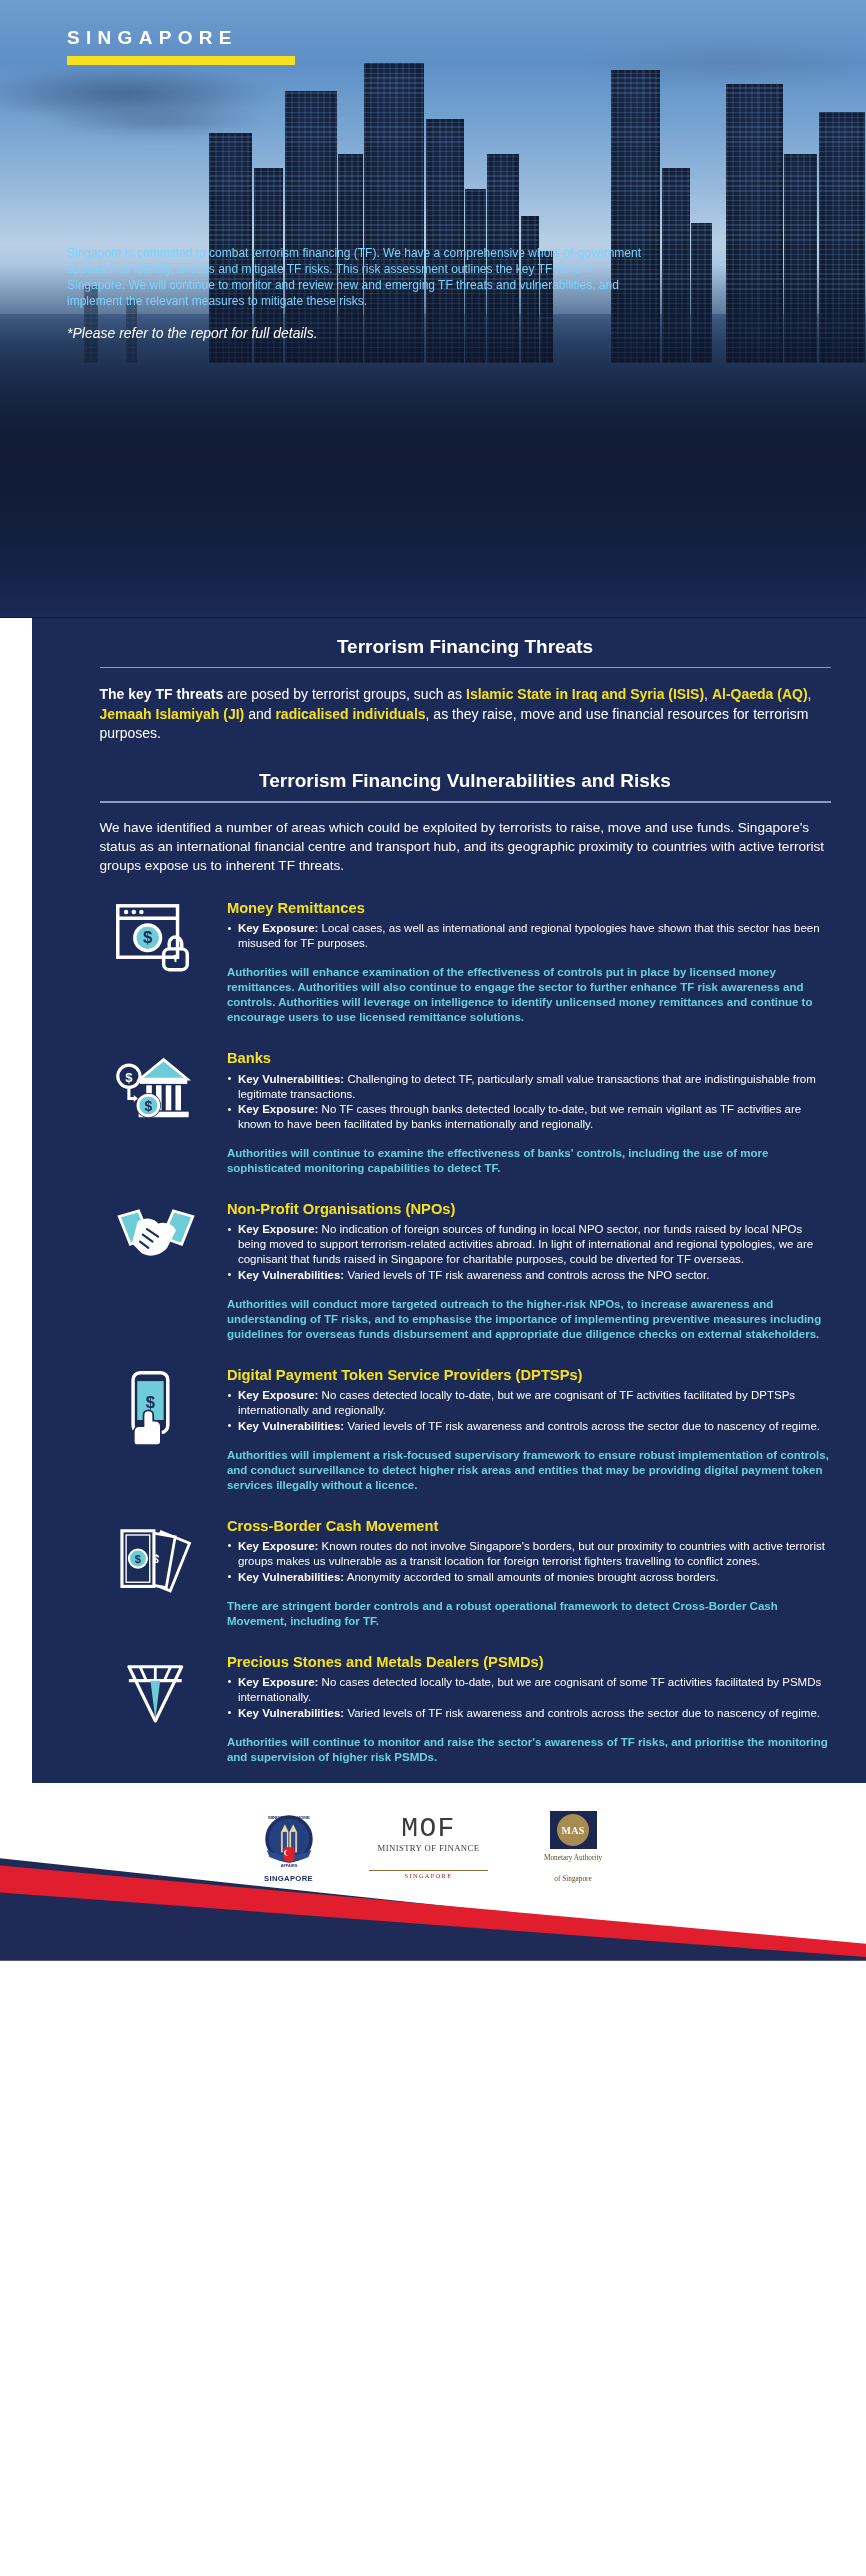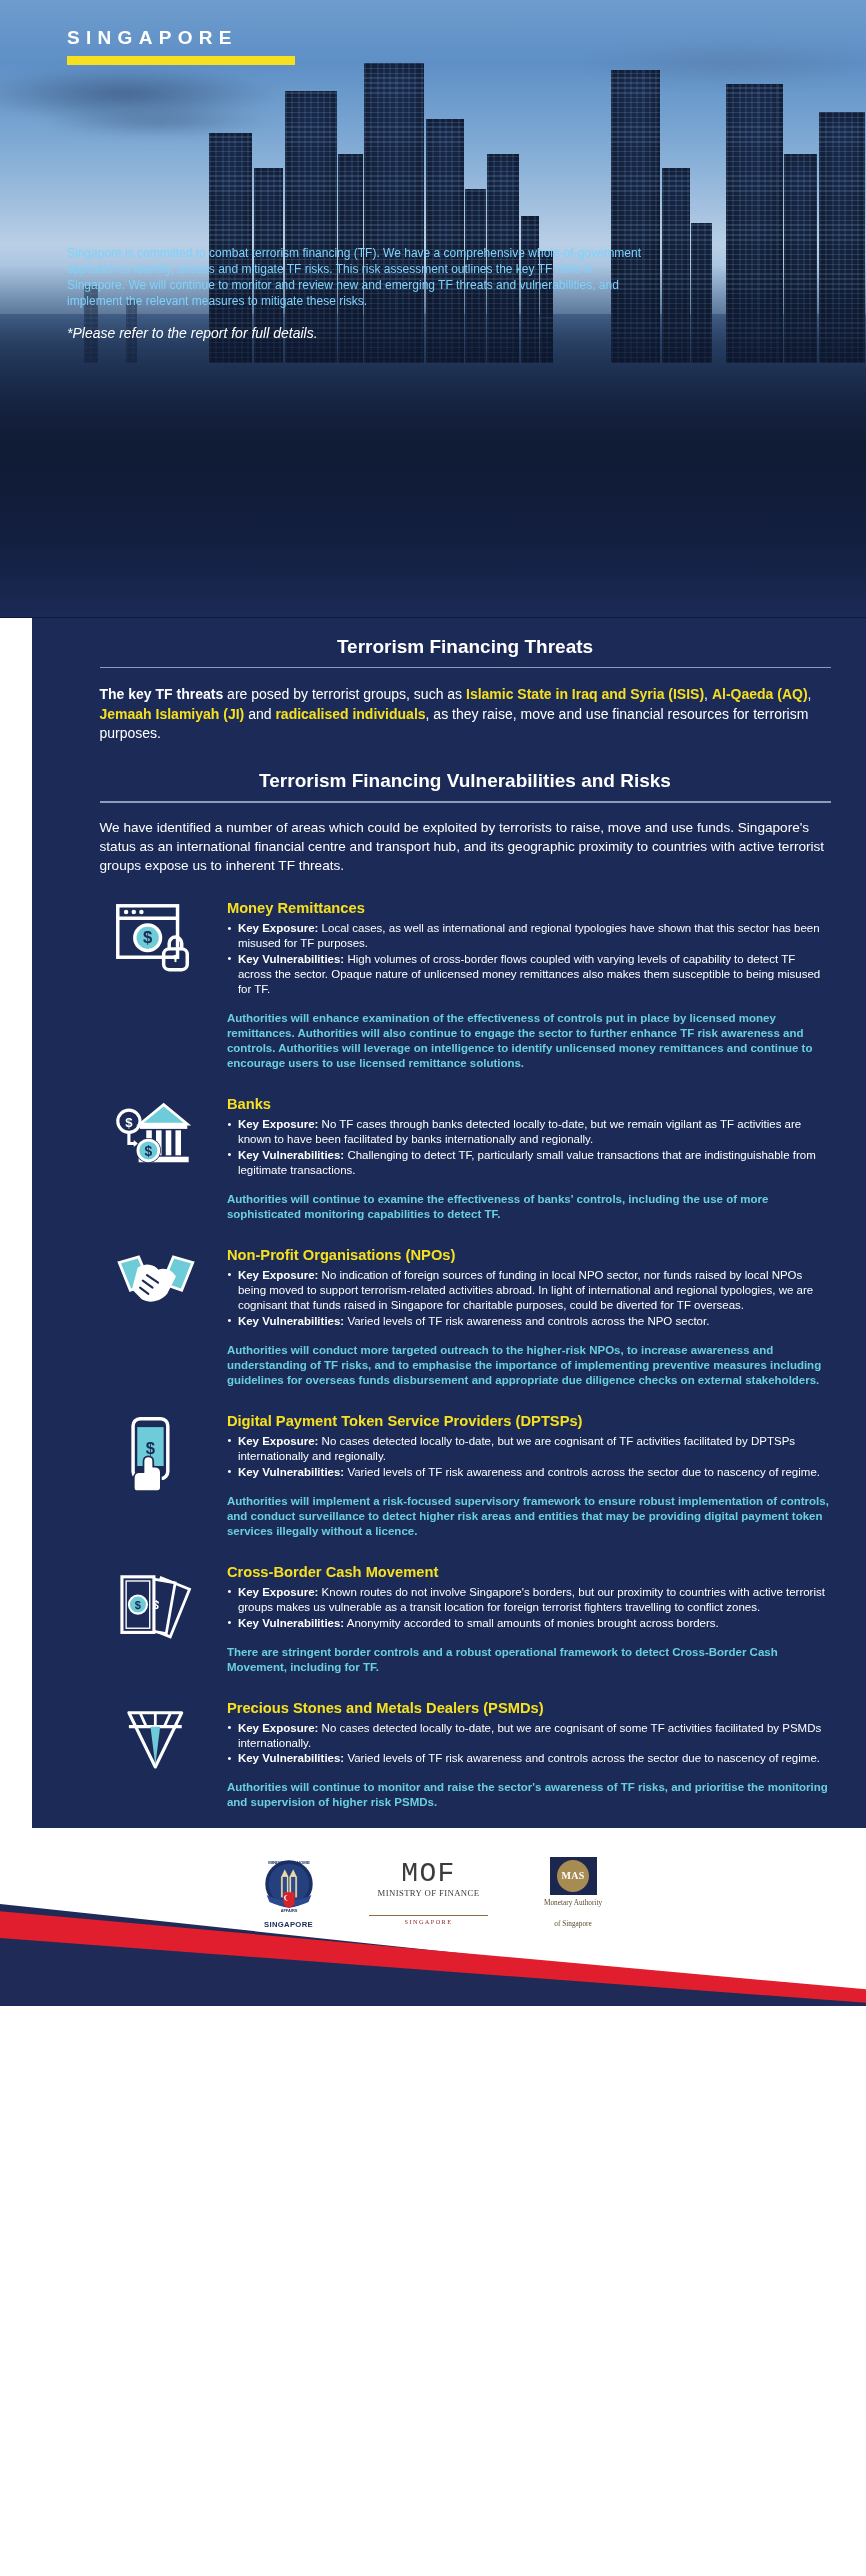--- a/index.html
+++ b/index.html
@@ -237,21 +237,20 @@
         <rect x="70" y="66" width="34" height="30" rx="8" fill="none" stroke="#ffffff" stroke-width="5"></rect>
         <path d="M78 66 v-8 a9 9 0 0 1 18 0 v8" fill="none" stroke="#ffffff" stroke-width="5"></path>
         <circle cx="87" cy="78" r="3.4" fill="#ffffff"></circle>
           <rect x="85.6" y="78" width="2.8" height="7" fill="#ffffff"></rect>
       </svg>
     </div>
     <div class="sector-body">
       <div class="sector-title">Money Remittances</div>
       <ul class="points">
         <li><b>Key Exposure:</b><span> Local cases, as well as international and regional typologies have shown that this sector has been misused for TF purposes.</span></li>
-        <li><b>Key Vulnerabilities:</b><span> High volumes of cross-border flows coupled with varying levels of capability to detect TF across the sector. Opaque nature of unlicensed money remittances also makes them susceptible to being misused for TF.</span></li>
       </ul>
       <div class="authority">Authorities will enhance examination of the effectiveness of controls put in place by licensed money remittances. Authorities will also continue to engage the sector to further enhance TF risk awareness and controls. Authorities will leverage on intelligence to identify unlicensed money remittances and continue to encourage users to use licensed remittance solutions.</div>
     </div>
   </div>
 
   <div class="sector">
     <div class="sector-icon">
       <svg width="82" height="73" viewBox="0 0 118 105">
         <circle cx="20" cy="32" r="16" fill="none" stroke="#ffffff" stroke-width="4.5"></circle>
         <text x="20" y="40" font-family="Liberation Sans, sans-serif" font-size="19" font-weight="bold" fill="#ffffff" text-anchor="middle">$</text>
@@ -266,22 +265,22 @@
         <rect x="87" y="45" width="8" height="36" fill="#ffffff"></rect>
         <rect x="34" y="83" width="72" height="8" fill="#ffffff"></rect>
         <circle cx="48" cy="74" r="18" fill="#1b2a56"></circle>
         <circle cx="48" cy="74" r="15" fill="#6ecbd8" stroke="#ffffff" stroke-width="4"></circle>
         <text x="48" y="82" font-family="Liberation Sans, sans-serif" font-size="20" font-weight="bold" fill="#1b2a56" text-anchor="middle">$</text>
       </svg>
     </div>
     <div class="sector-body">
       <div class="sector-title">Banks</div>
       <ul class="points">
+        <li><b>Key Vulnerabilities:</b><span> Challenging to detect TF, particularly small value transactions that are indistinguishable from legitimate transactions.</span></li>
         <li><b>Key Exposure:</b><span> No TF cases through banks detected locally to-date, but we remain vigilant as TF activities are known to have been facilitated by banks internationally and regionally.</span></li>
-        <li><b>Key Vulnerabilities:</b><span> Challenging to detect TF, particularly small value transactions that are indistinguishable from legitimate transactions.</span></li>
       </ul>
       <div class="authority">Authorities will continue to examine the effectiveness of banks' controls, including the use of more sophisticated monitoring capabilities to detect TF.</div>
     </div>
   </div>
 
   <div class="sector">
     <div class="sector-icon">
       <svg width="82" height="73" viewBox="0 0 118 105">
         <path d="M6 18 L34 10 L50 48 L22 58 Z" fill="#6ecbd8" stroke="#ffffff" stroke-width="4"></path>
         <path d="M112 18 L84 10 L68 48 L96 58 Z" fill="#6ecbd8" stroke="#ffffff" stroke-width="4"></path>

